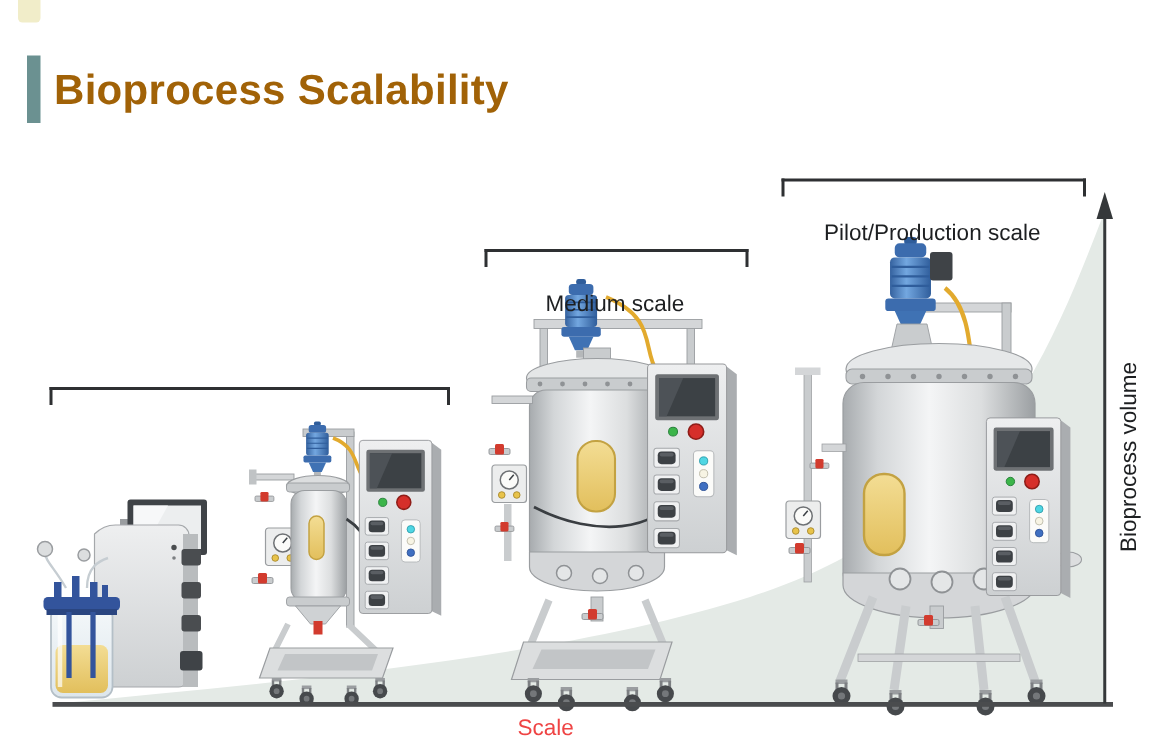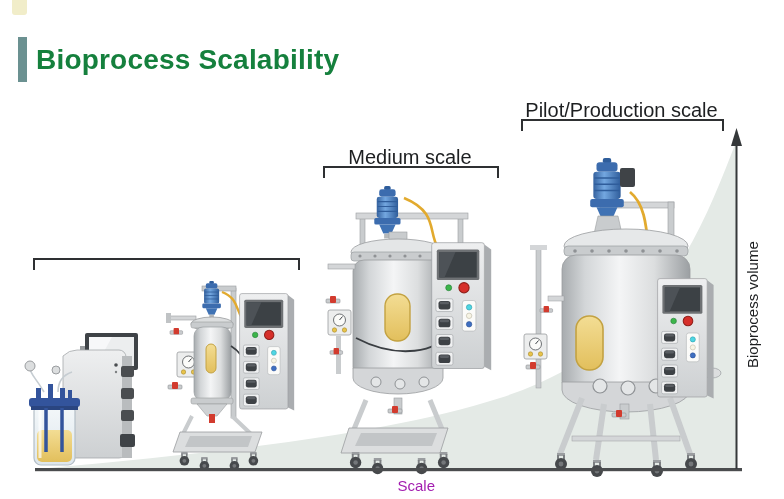--- a/index.html
+++ b/index.html
@@ -1,24 +1,24 @@
 <!DOCTYPE html>
 <html><head>
 <meta charset="utf-8">
 <style>
   html,body{margin:0;padding:0;background:#ffffff;}
   .canvas{position:relative;width:784px;height:499px;background:#ffffff;overflow:hidden;
           font-family:"Liberation Sans",sans-serif;}
   .title-bar{position:absolute;left:18px;top:37px;width:9px;height:45px;background:#6b9191;}
-  .page-title{position:absolute;left:36px;top:44px;font-size:28px;font-weight:700;color:#15803d;letter-spacing:.2px;}
+  .page-title{position:absolute;left:36px;top:44px;font-size:28px;font-weight:700;color:#a16207;letter-spacing:.2px;}
   .corner-artifact{position:absolute;left:12px;top:-4px;width:15px;height:19px;background:#f1edc9;border-radius:3px;}
   .scene{position:absolute;left:0;top:0;}
   .bracket{position:absolute;height:10px;border-top:2.5px solid #2e3032;border-left:2.5px solid #2e3032;border-right:2.5px solid #2e3032;}
-  .stage-label{position:absolute;text-align:center;font-size:20px;color:#1d1f21;}
-  .axis-label-x{position:absolute;left:345px;top:477px;width:90px;text-align:right;font-size:15px;color:#a21caf;}
+  .stage-label{position:absolute;text-align:center;font-size:15px;color:#1d1f21;margin-top:48px;}
+  .axis-label-x{position:absolute;left:345px;top:477px;width:90px;text-align:left;font-size:15px;color:#ef4444;}
   .axis-label-y{position:absolute;left:744px;top:228px;height:140px;writing-mode:vertical-rl;transform:rotate(180deg);
                 font-size:15px;color:#1d1f21;white-space:nowrap;}
 </style>
 </head>
 <body>
 
 <div class="canvas">
 
   <div class="corner-artifact"></div>
 

